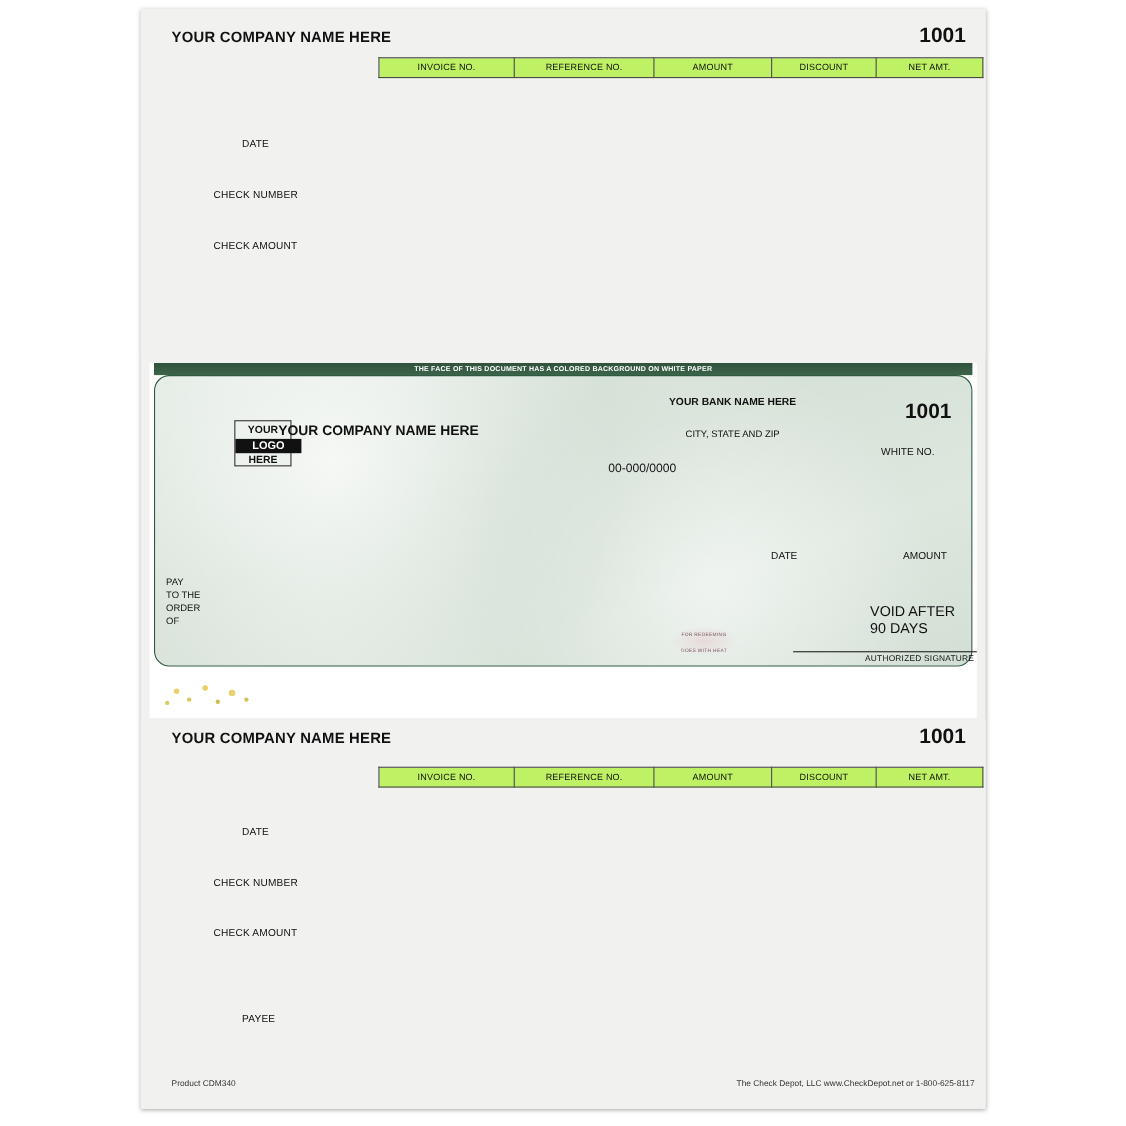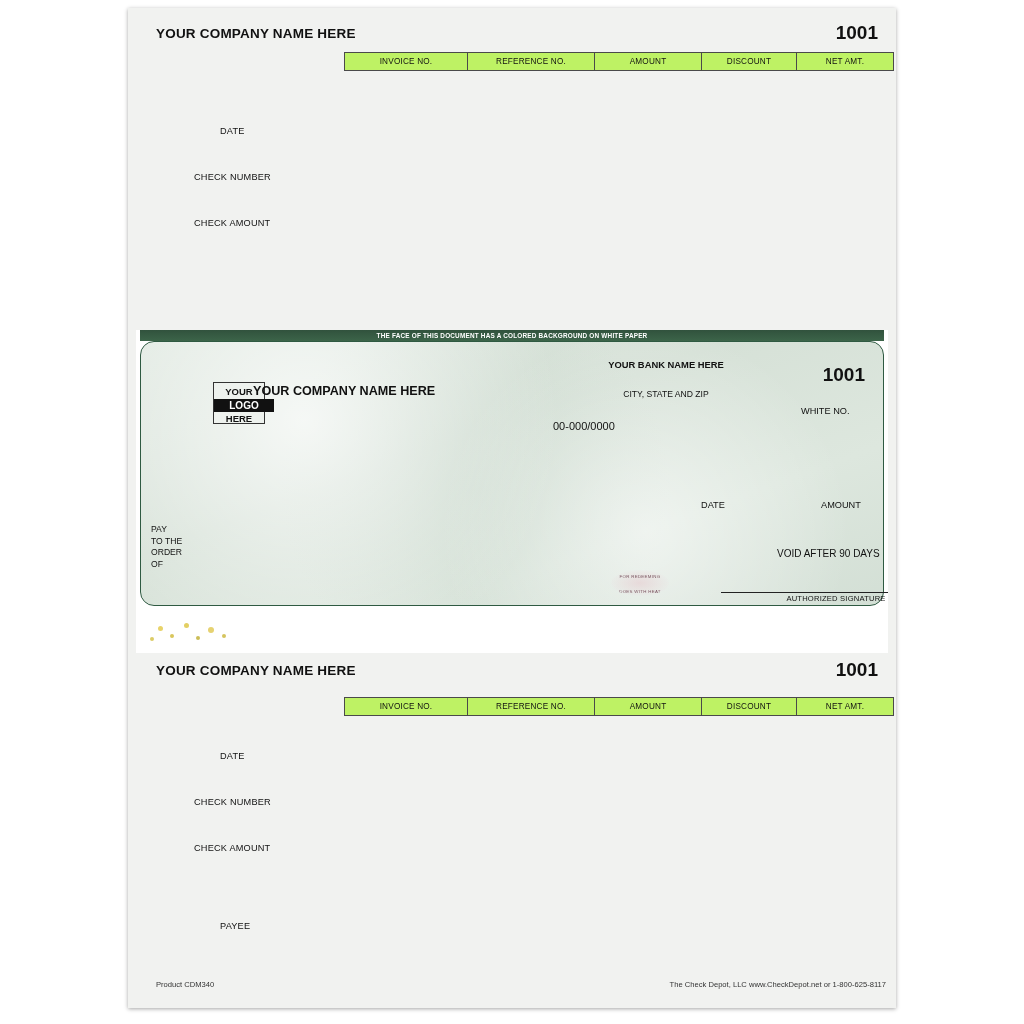--- a/index.html
+++ b/index.html
@@ -206,21 +206,21 @@
   .chk-num-big {
     position: absolute;
     right: 18px;
     top: 22px;
     font-size: 19px;
     font-weight: bold;
     color: #111;
   }
   .date-label { position: absolute; left: 560px; top: 158px; font-size: 9.2px; color: #111; }
   .amount-label { position: absolute; left: 680px; top: 158px; font-size: 9.2px; color: #111; }
-  .void-label { position: absolute; left: 636px; top: 206px; font-size: 10px; color: #111; }
+  .void-label { position: absolute; left: 650px; top: 206px; font-size: 13px; color: #111; }
   .pay-block {
     position: absolute;
     left: 10px;
     top: 182px;
     font-size: 8.6px;
     color: #111;
     line-height: 11.6px;
   }
   .sig-line {
     position: absolute;

